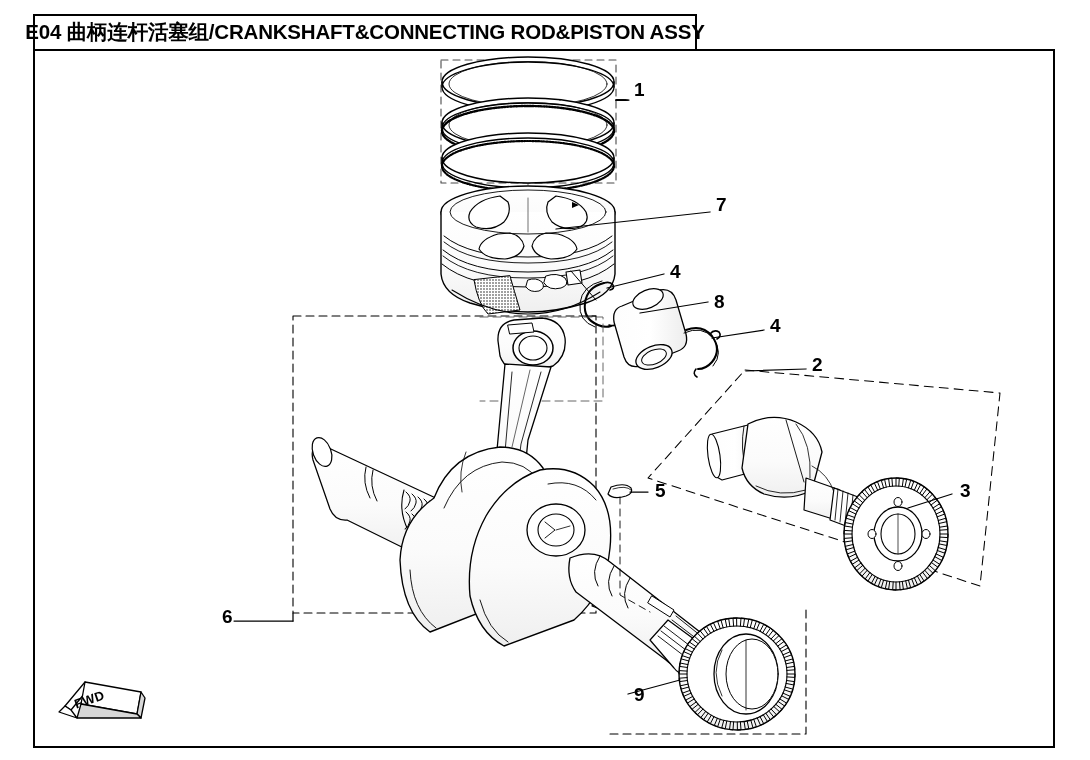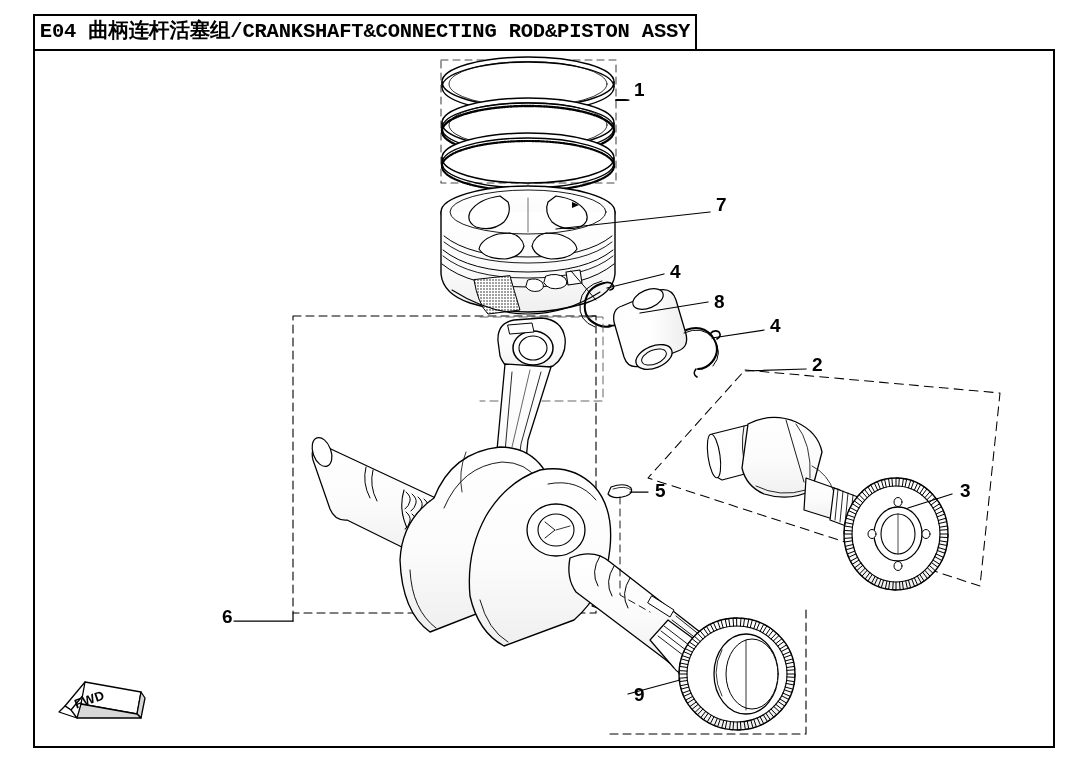--- a/index.html
+++ b/index.html
@@ -5,21 +5,21 @@
   html,body{margin:0;padding:0;background:#ffffff;}
   body{width:1090px;height:760px;overflow:hidden;
        font-family:"Liberation Sans",sans-serif;color:#000;}
   #page{position:relative;width:1090px;height:760px;}
 
   
   #title-box{
     position:absolute;left:33px;top:14px;width:664px;height:37px;
     border:2px solid #000;background:#fff;
     display:flex;align-items:center;justify-content:center;
-    box-sizing:border-box;z-index:40;font-family:Liberation Mono, monospace;
+    box-sizing:border-box;z-index:40;
   }
   #title-text{
     font-size:20.5px;font-weight:bold;letter-spacing:-0.2px;
     white-space:nowrap;line-height:1;
   }
 
   
   #outer-frame{
     position:absolute;left:33px;top:49px;width:1022px;height:699px;
     border:2px solid #000;box-sizing:border-box;z-index:1;

